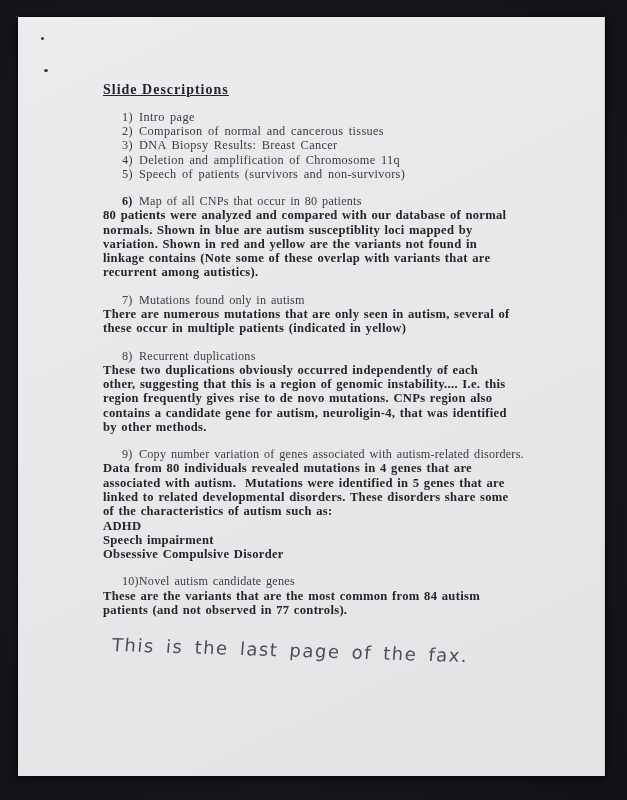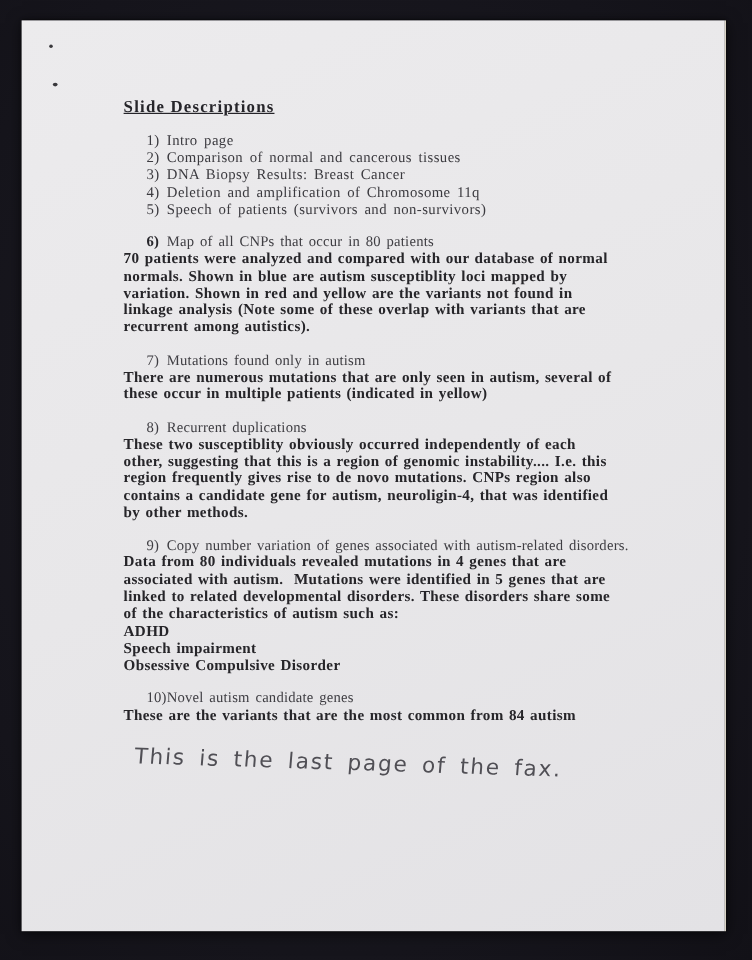--- a/index.html
+++ b/index.html
@@ -104,44 +104,44 @@
             <span class="txt">Speech of patients (survivors and non-survivors)</span>
           </div>
         </div>
       <div class="sections">
           <section class="slide-section">
             <div class="sec-title">
               <span class="num bold">6)</span>
               <span class="ttl">Map of all CNPs that occur in 80 patients</span>
             </div>
             <div class="sec-body">
-              <div class="line">70 patients were analyzed and compared with our database of normal</div>
+              <div class="line">80 patients were analyzed and compared with our database of normal</div>
               <div class="line">normals. Shown in blue are autism susceptiblity loci mapped by</div>
               <div class="line">variation. Shown in red and yellow are the variants not found in</div>
-              <div class="line">linkage analysis (Note some of these overlap with variants that are</div>
+              <div class="line">linkage contains (Note some of these overlap with variants that are</div>
               <div class="line">recurrent among autistics).</div>
             </div>
           </section>
           <section class="slide-section">
             <div class="sec-title">
               <span class="num">7)</span>
               <span class="ttl">Mutations found only in autism</span>
             </div>
             <div class="sec-body">
               <div class="line">There are numerous mutations that are only seen in autism, several of</div>
               <div class="line">these occur in multiple patients (indicated in yellow)</div>
             </div>
           </section>
           <section class="slide-section">
             <div class="sec-title">
               <span class="num">8)</span>
               <span class="ttl">Recurrent duplications</span>
             </div>
             <div class="sec-body">
-              <div class="line">These two susceptiblity obviously occurred independently of each</div>
+              <div class="line">These two duplications obviously occurred independently of each</div>
               <div class="line">other, suggesting that this is a region of genomic instability.... I.e. this</div>
               <div class="line">region frequently gives rise to de novo mutations. CNPs region also</div>
               <div class="line">contains a candidate gene for autism, neuroligin-4, that was identified</div>
               <div class="line">by other methods.</div>
             </div>
           </section>
           <section class="slide-section">
             <div class="sec-title">
               <span class="num">9)</span>
               <span class="ttl">Copy number variation of genes associated with autism-related disorders.</span>
@@ -156,19 +156,20 @@
               <div class="line">Obsessive Compulsive Disorder</div>
             </div>
           </section>
           <section class="slide-section">
             <div class="sec-title">
               <span class="num tight">10)</span>
               <span class="ttl">Novel autism candidate genes</span>
             </div>
             <div class="sec-body">
               <div class="line">These are the variants that are the most common from 84 autism</div>
+              <div class="line">patients (and not observed in 77 controls).</div>
             </div>
           </section>
         </div>
       <div class="handwriting">This is the last page of the fax.</div>
     </div>
   </div>
 </div>
 
 </body></html>

